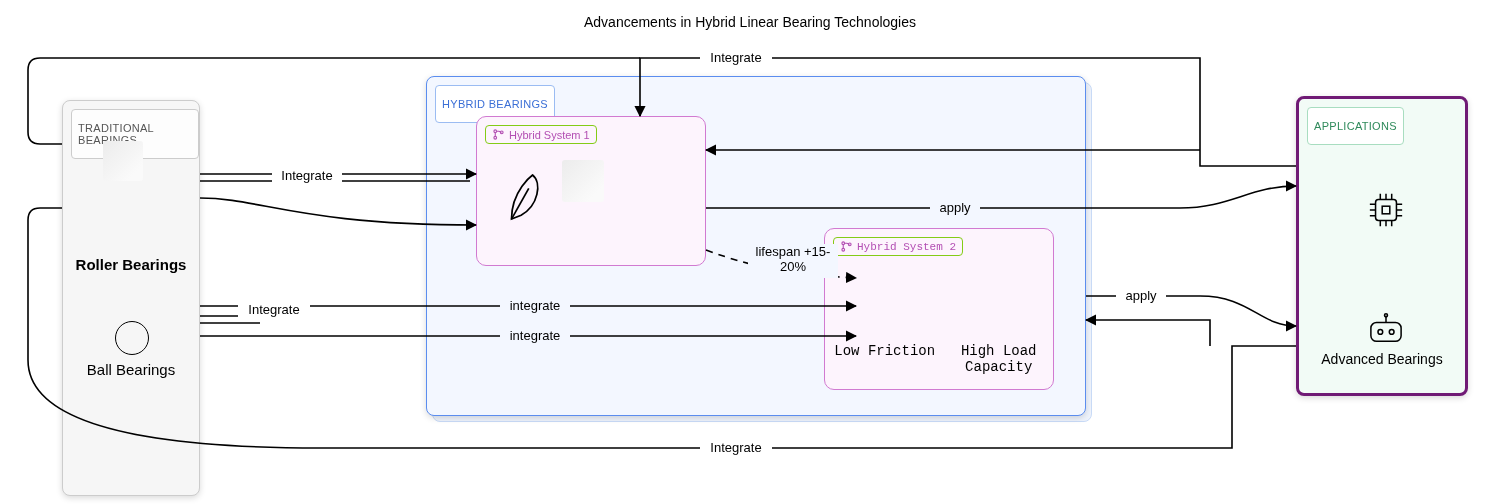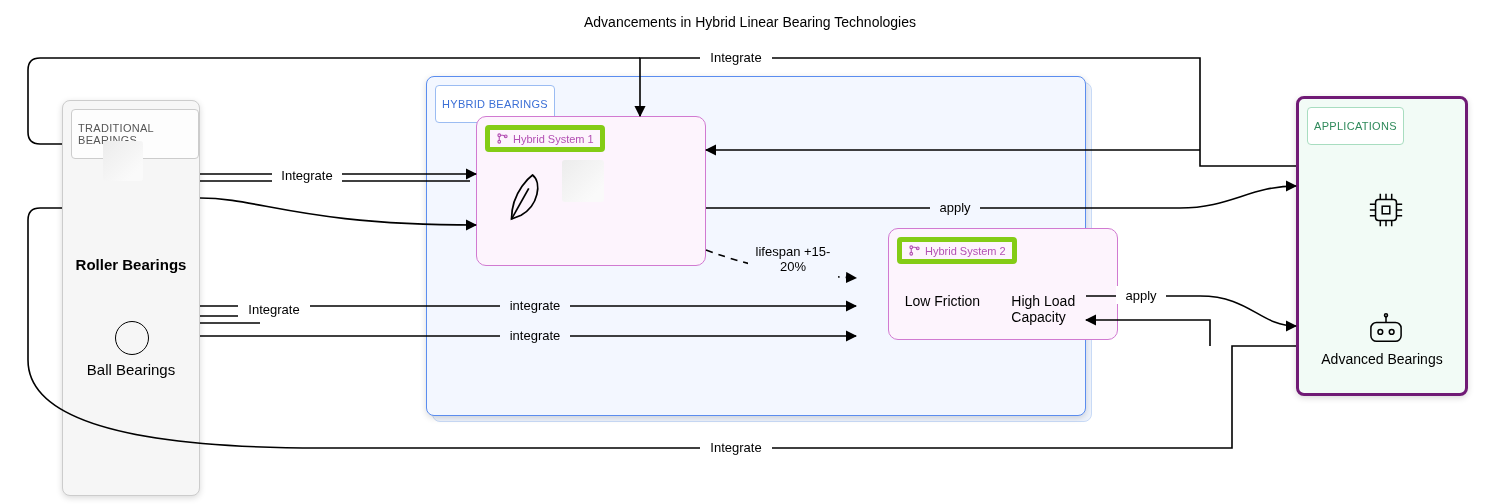--- a/index.html
+++ b/index.html
@@ -71,25 +71,25 @@
     background:#eef3fc; border:1px solid #c9dbf7; border-radius:8px;
   }
 
   
   .hs-box {
     position:absolute;
     background:#fdf4fd;
     border:1.5px solid #d17ad1;
     border-radius:10px;
   }
-  .hs-label { font-size:11px; color:#b34fb3; border:5px solid #84cc16; border-radius:4px; padding:2px 6px; position:absolute; top:8px; left:8px; display:flex; align-items:center; gap:4px;}
+  .hs-label { font-size:11px; color:#b34fb3; border:1px solid #84cc16; border-radius:4px; padding:2px 6px; position:absolute; top:8px; left:8px; display:flex; align-items:center; gap:4px;}
   .branch-icon { width:13px; height:13px; }
   .hs1 { left: 476px; top: 116px; width: 230px; height: 150px; }
-  .hs2 { left: 888px; top: 228px; width: 230px; height: 112px; }
-  .hs2-items { position:absolute; bottom:14px; left:0; width:100%; display:flex; justify-content:space-around; font-size:14px; }
+  .hs2 { left: 824px; top: 228px; width: 230px; height: 162px; font-family: Liberation Mono, monospace; }
+  .hs2-items { position:absolute; bottom:14px; left:0; width:100%; display:flex; justify-content:space-around; font-size:14px; text-align:center; }
 
   .feather {
     position:absolute; left:500px; top:168px; width:46px; height:60px;
   }
   .hs1-imgph {
     position:absolute; left:562px; top:160px; width:42px; height:42px;
     background: linear-gradient(135deg,#ececec 0%,#fafafa 80%); border-radius:3px;
   }
 
   

